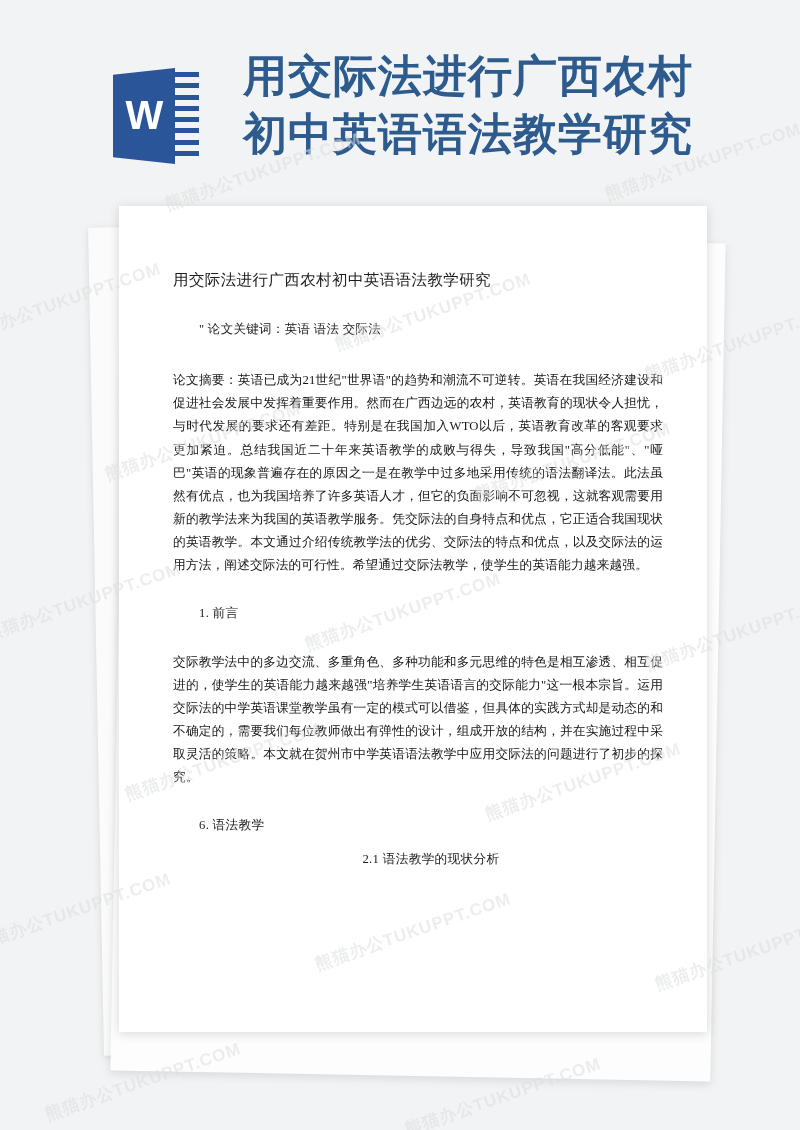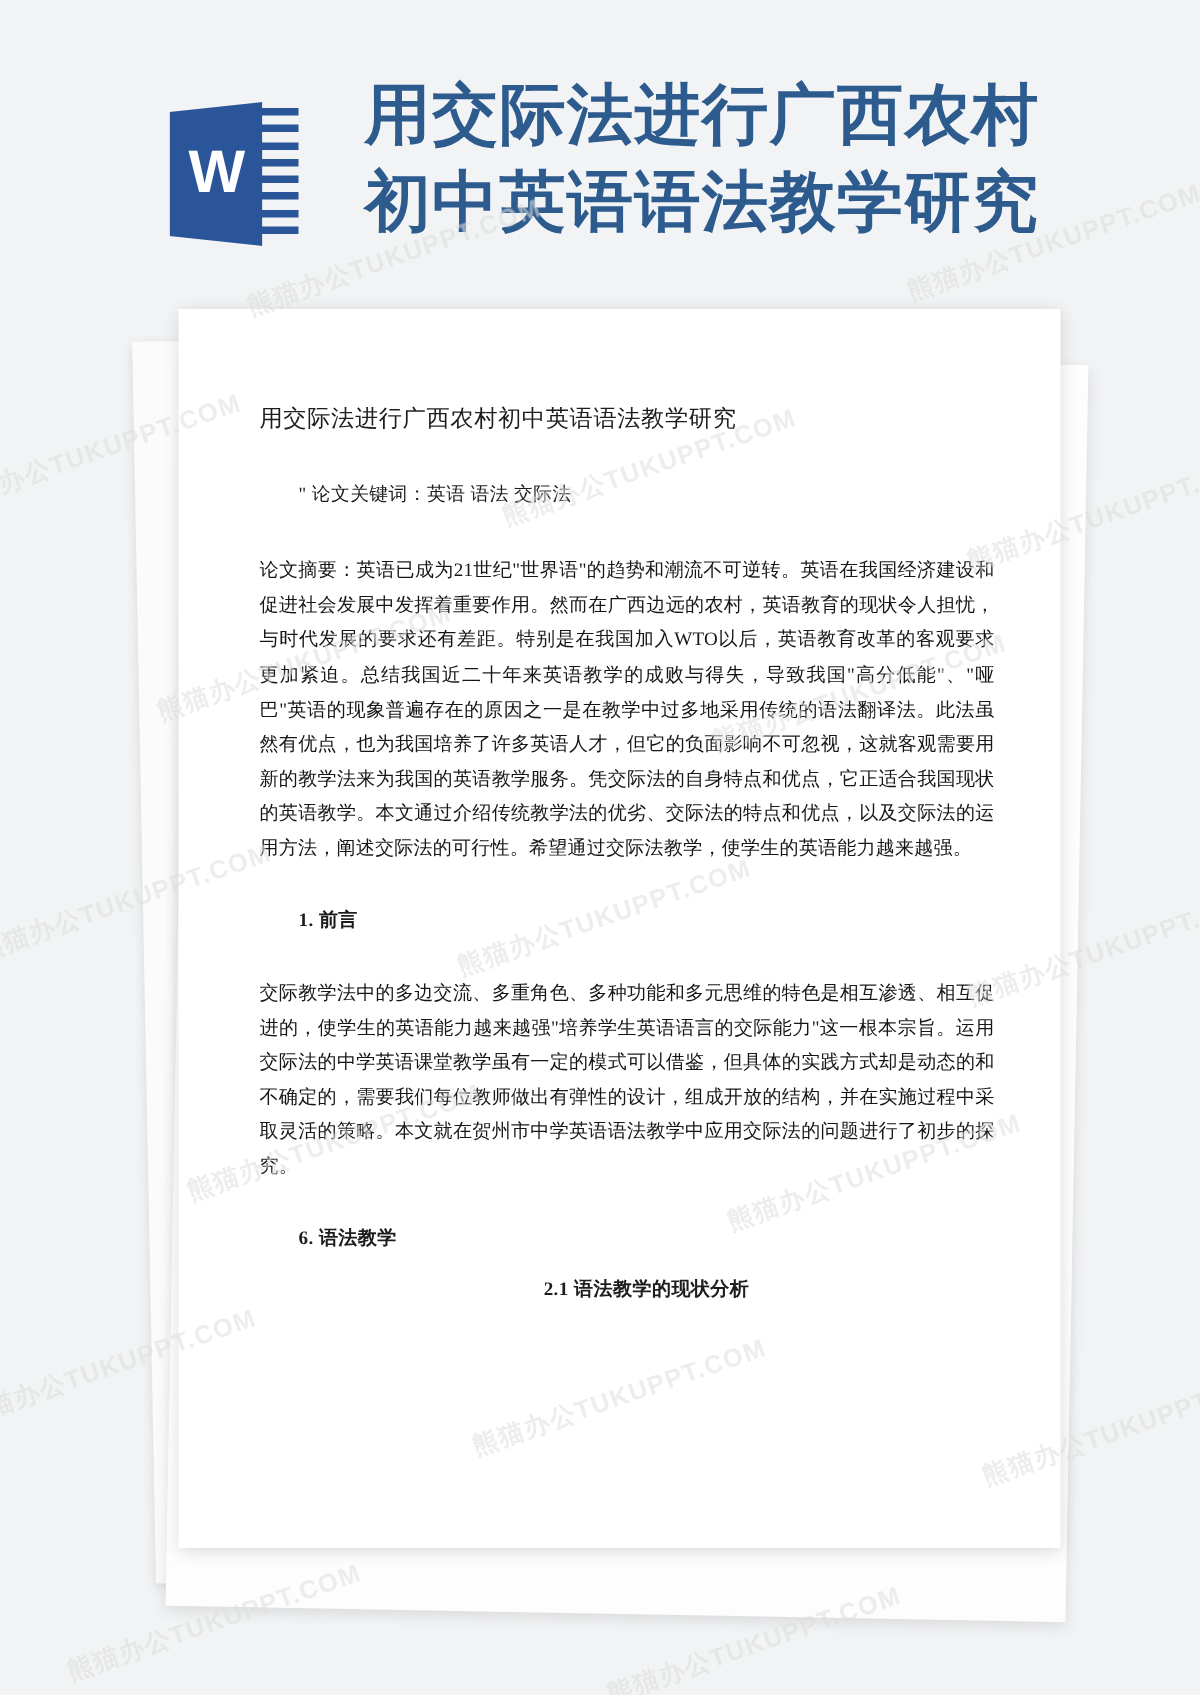--- a/index.html
+++ b/index.html
@@ -175,21 +175,20 @@
     text-align: justify;
     letter-spacing: 0.15px;
     color: #161616;
   }
   .heading {
     font-size: 12.7px;
     line-height: 1.7;
     margin: 16px 0 26px 0;
     padding-left: 26px;
     letter-spacing: 0.3px;
-    font-weight: bold;
   }
   .heading.sub {
     margin-top: -14px;
     text-align: center;
   }
 </style>
 </head>
 <body>
 
 <div class="stack">

